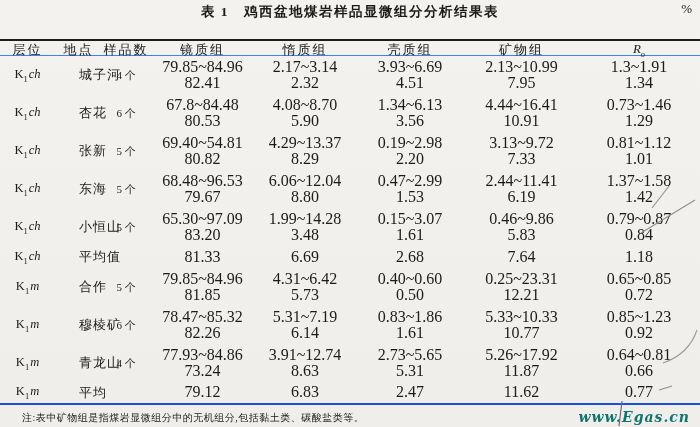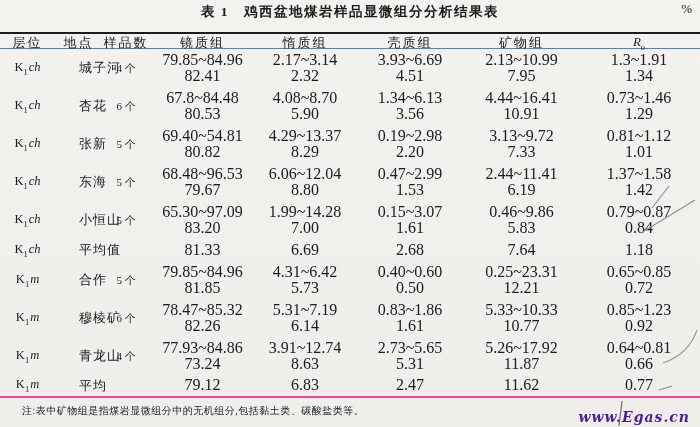--- a/index.html
+++ b/index.html
@@ -6,21 +6,21 @@
   html, body { width: 700px; height: 427px; }
   body {
     font-family: "Liberation Serif", "DejaVu Serif", serif;
     background: linear-gradient(180deg, #f3f2ef 0%, #efeeeb 100%);
     color: #1b1b1b;
     overflow: hidden;
   }
   .page { position: relative; width: 700px; height: 427px; }
 
   
-  .titlebar { position: relative; height: 32px; padding-left: 15px; }
+  .titlebar { position: relative; height: 39px; padding-left: 15px; }
   .title {
     position: absolute; left: 50%; top: 3px; transform: translateX(-50%);
     font-weight: bold; font-size: 13.5px; letter-spacing: 1.5px; white-space: nowrap;
   }
   .unit { position: absolute; right: 8px; top: 1px; font-size: 13px; }
 
   
   .grid-cols {
     display: grid;
     grid-template-columns: 55px 47px 48px 105px 100px 110px 113px 122px;
@@ -29,39 +29,39 @@
     height: 17px;
     border-top: 2px solid #1c1c1c;
     border-bottom: 1px solid #3b82f6;
     align-items: center;
     font-size: 13px;
   }
   .th { text-align: center; letter-spacing: 2px; }
   .th.ro-h { letter-spacing: 0; font-size: 13px; }
   .th.ro-h sub { font-size: 8.5px; }
 
-  .tbody { border-bottom: 2px solid #ec4899; }
+  .tbody { border-bottom: 2px solid #1d4ed8; }
   .trow { height: 38px; align-items: center; }
   .trow.avg1 { height: 22px; }
   .trow.avg2 { height: 21px; }
   .cell { text-align: center; }
   .stratum { font-size: 12.5px; white-space: nowrap; }
   .stratum sub { font-size: 8.5px; }
   .stratum i { font-style: italic; padding-left: 1px; }
   .loc { font-size: 13px; letter-spacing: 1px; white-space: nowrap; margin-left: 24px; }
   .cnt { font-size: 11px; white-space: nowrap; }
   .val { font-size: 16px; line-height: 16.5px; white-space: nowrap; }
   .val .range, .val .mean { text-align: center; }
 
   
   .note { margin: 6px 0 7px 22px; font-size: 10px; letter-spacing: 0.5px; }
   .watermark {
     position: absolute; right: 10px; bottom: 2px;
     font-style: italic; font-weight: bold; font-size: 14px;
-    color: #4c1d95; letter-spacing: 1px;
+    color: #0f766e; letter-spacing: 1px;
     font-family: "DejaVu Serif", serif;
   }
 
   
   .artifacts { position: absolute; left: 0; top: 0; width: 700px; height: 427px; pointer-events: none; }
 </style>
 </head>
 <body>
 
 <div class="page">
@@ -186,21 +186,21 @@
         <div class="trow grid-cols">
           <div class="cell stratum"><span>K</span><sub>1</sub><i>ch</i></div>
           <div class="cell loc">小恒山</div>
           <div class="cell cnt">5 个</div>
           <div class="cell val">
             <div class="range">65.30~97.09</div>
             <div class="mean">83.20</div>
           </div>
           <div class="cell val">
             <div class="range">1.99~14.28</div>
-            <div class="mean">7.00</div>
+            <div class="mean">3.48</div>
           </div>
           <div class="cell val">
             <div class="range">0.15~3.07</div>
             <div class="mean">1.61</div>
           </div>
           <div class="cell val">
             <div class="range">0.46~9.86</div>
             <div class="mean">5.83</div>
           </div>
           <div class="cell val">

